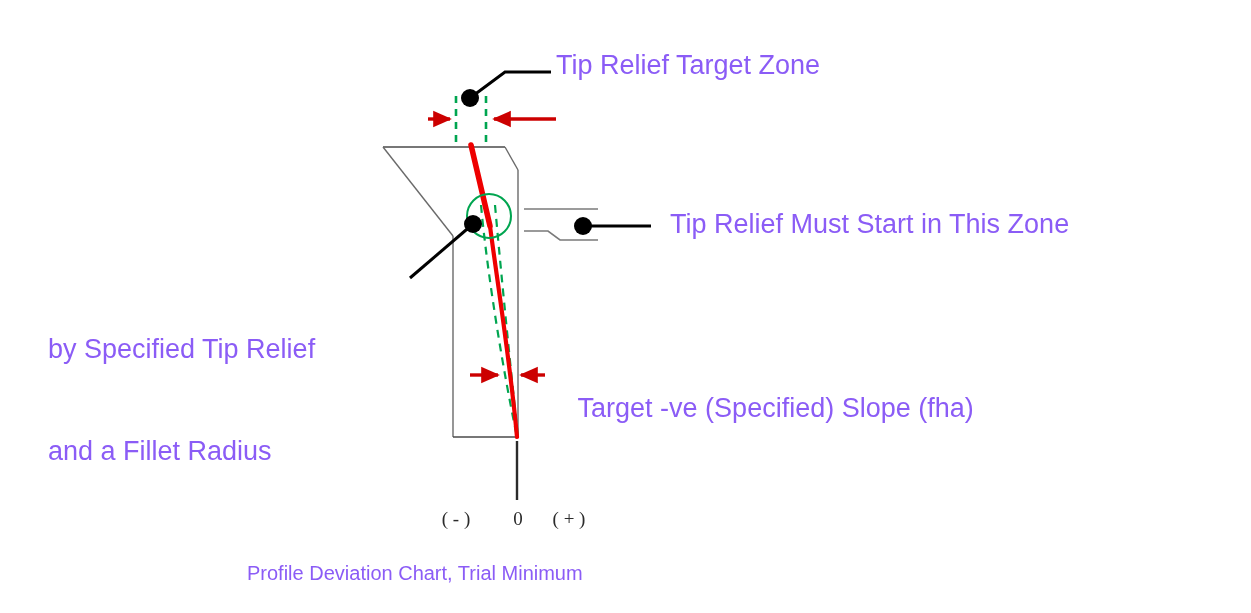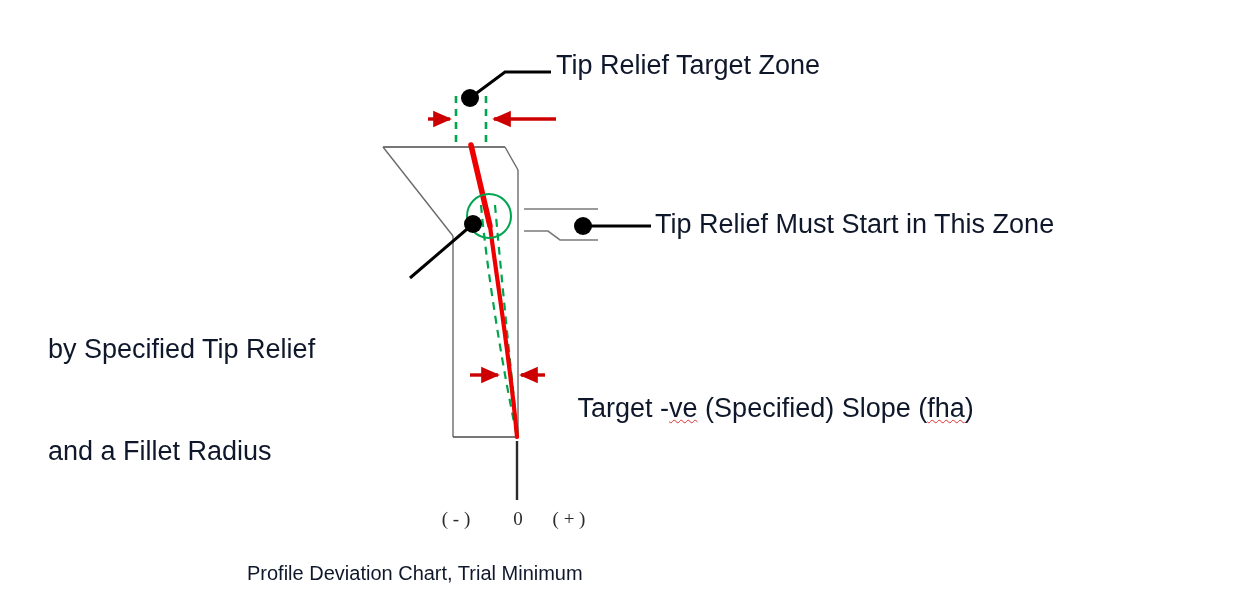--- a/index.html
+++ b/index.html
@@ -17,34 +17,34 @@
   }
   #diagram-svg {
     position: absolute;
     left: 0;
     top: 0;
     width: 1251px;
     height: 613px;
   }
   .lbl {
     position: absolute;
-    color: #0f172a;
+    color: #8b5cf6;
     font-family: "Liberation Sans", sans-serif;
     font-size: 27px;
     line-height: 34px;
     white-space: pre;
     letter-spacing: 0px;
   }
   #label-tip-relief-target-zone { left: 556px; top: 48px; }
-  #label-tip-relief-must-start  { left: 655px; top: 207px; }
+  #label-tip-relief-must-start  { left: 670px; top: 207px; }
   #label-sharp-transition       { left: 48px;  top: 264px; }
   #label-target-slope           { left: 548px; top: 357px; }
   #caption-profile-deviation    { left: 247px; top: 556px; font-size: 20px; }
 
-  .sp { text-decoration: underline; text-decoration-color: #e03030;
+  .sp { text-decoration-color: #e03030;
         text-decoration-style: wavy; text-decoration-thickness: 1px;
         text-underline-offset: 2px; }
 
   .axis-tick {
     position: absolute;
     color: #2b2b2b;
     font-family: "Liberation Serif", serif;
     font-size: 19px;
     white-space: pre;
     transform: translateX(-50%);

